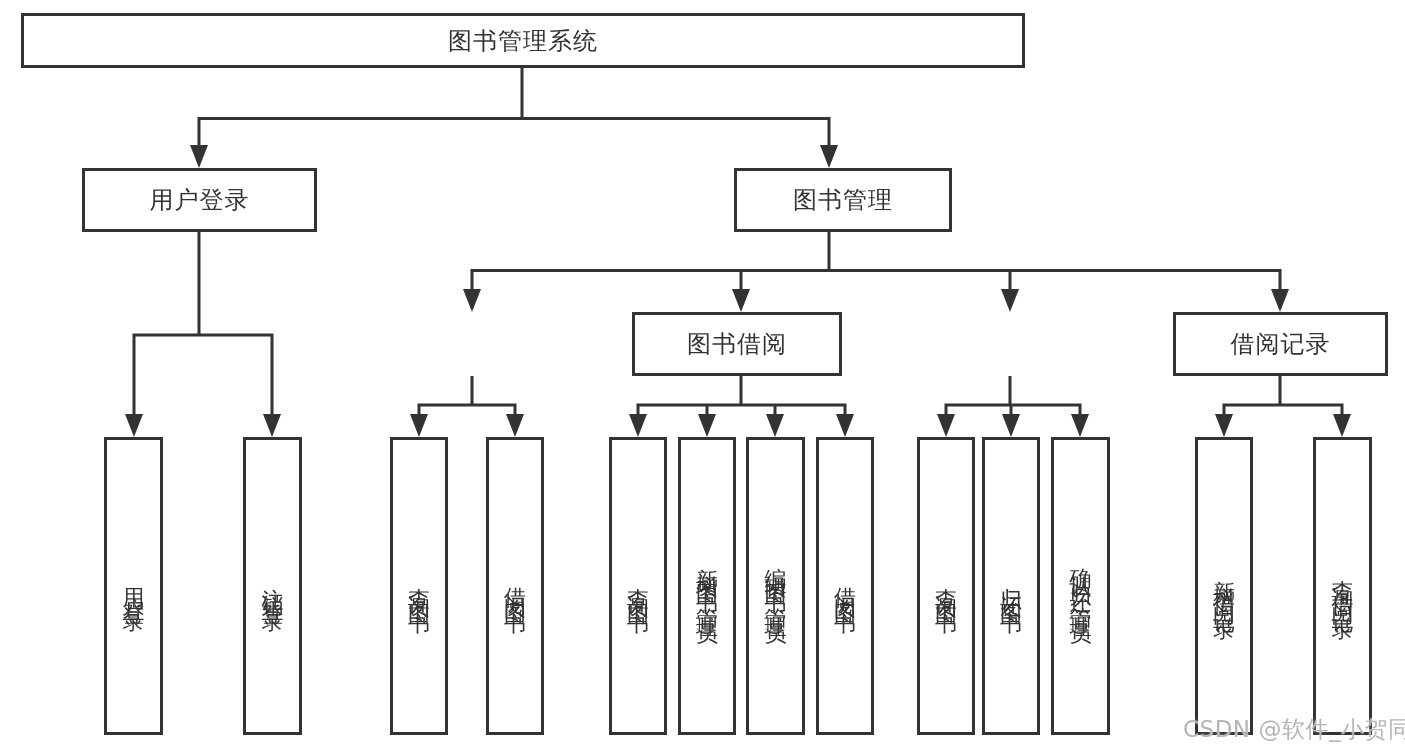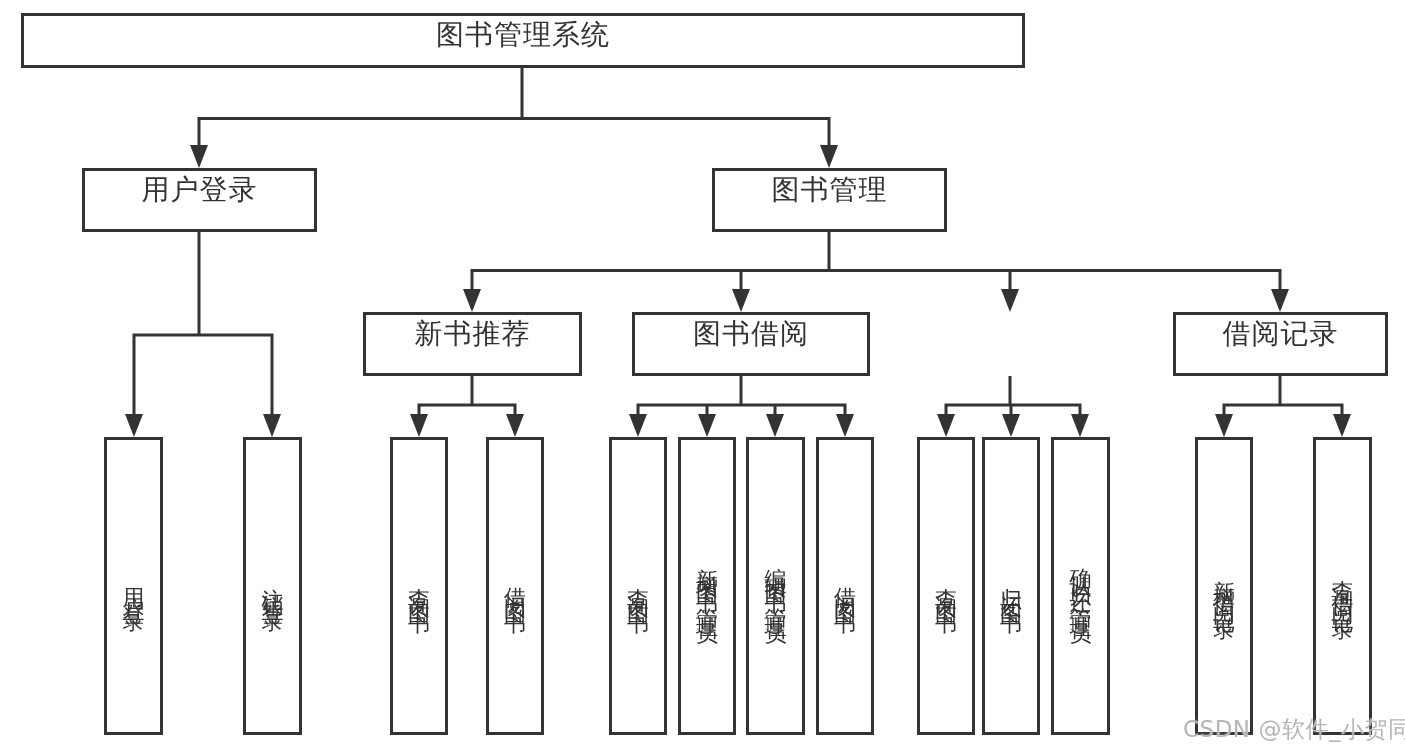--- a/index.html
+++ b/index.html
@@ -25,23 +25,23 @@
   .connectors polygon {
     fill: #333333;
     stroke: none;
   }
   .node {
     position: absolute;
     box-sizing: border-box;
     border: 3px solid #333333;
     background: #ffffff;
     display: flex;
-    align-items: flex-start;
+    align-items: center;
     justify-content: center;
-    font-size: 28px;
+    font-size: 24px;
     letter-spacing: 1px;
     color: #333333;
     z-index: 2;
   }
   .vnode {
     position: absolute;
     box-sizing: border-box;
     border: 3px solid #333333;
     background: #ffffff;
     display: flex;
@@ -134,28 +134,25 @@
     <polygon points="1333,414 1351,414 1342,437"></polygon>
   </svg>
 
   <div class="node" style="left:21px;top:13px;width:1004px;height:55px">
     <span>图书管理系统</span>
   </div>
 
   <div class="node" style="left:82px;top:168px;width:235px;height:64px">
     <span>用户登录</span>
   </div>
-  <div class="node" style="left:712px;top:168px;width:235px;height:64px">
+  <div class="node" style="left:734px;top:168px;width:218px;height:64px">
     <span>图书管理</span>
   </div>
 
-  <div class="node" style="left:363px;top:312px;width:219px;height:64px">
-    <span>新书推荐</span>
-  </div>
-  <div class="node" style="left:632px;top:312px;width:238px;height:64px">
+  <div class="node" style="left:632px;top:312px;width:210px;height:64px">
     <span>图书借阅</span>
   </div>
   <div class="node" style="left:1173px;top:312px;width:215px;height:64px">
     <span>借阅记录</span>
   </div>
 
   <div class="vnode" style="left:104px;top:437px;width:59px;height:298px">
     <span>用户登录</span>
   </div>
   <div class="vnode" style="left:243px;top:437px;width:59px;height:298px">

